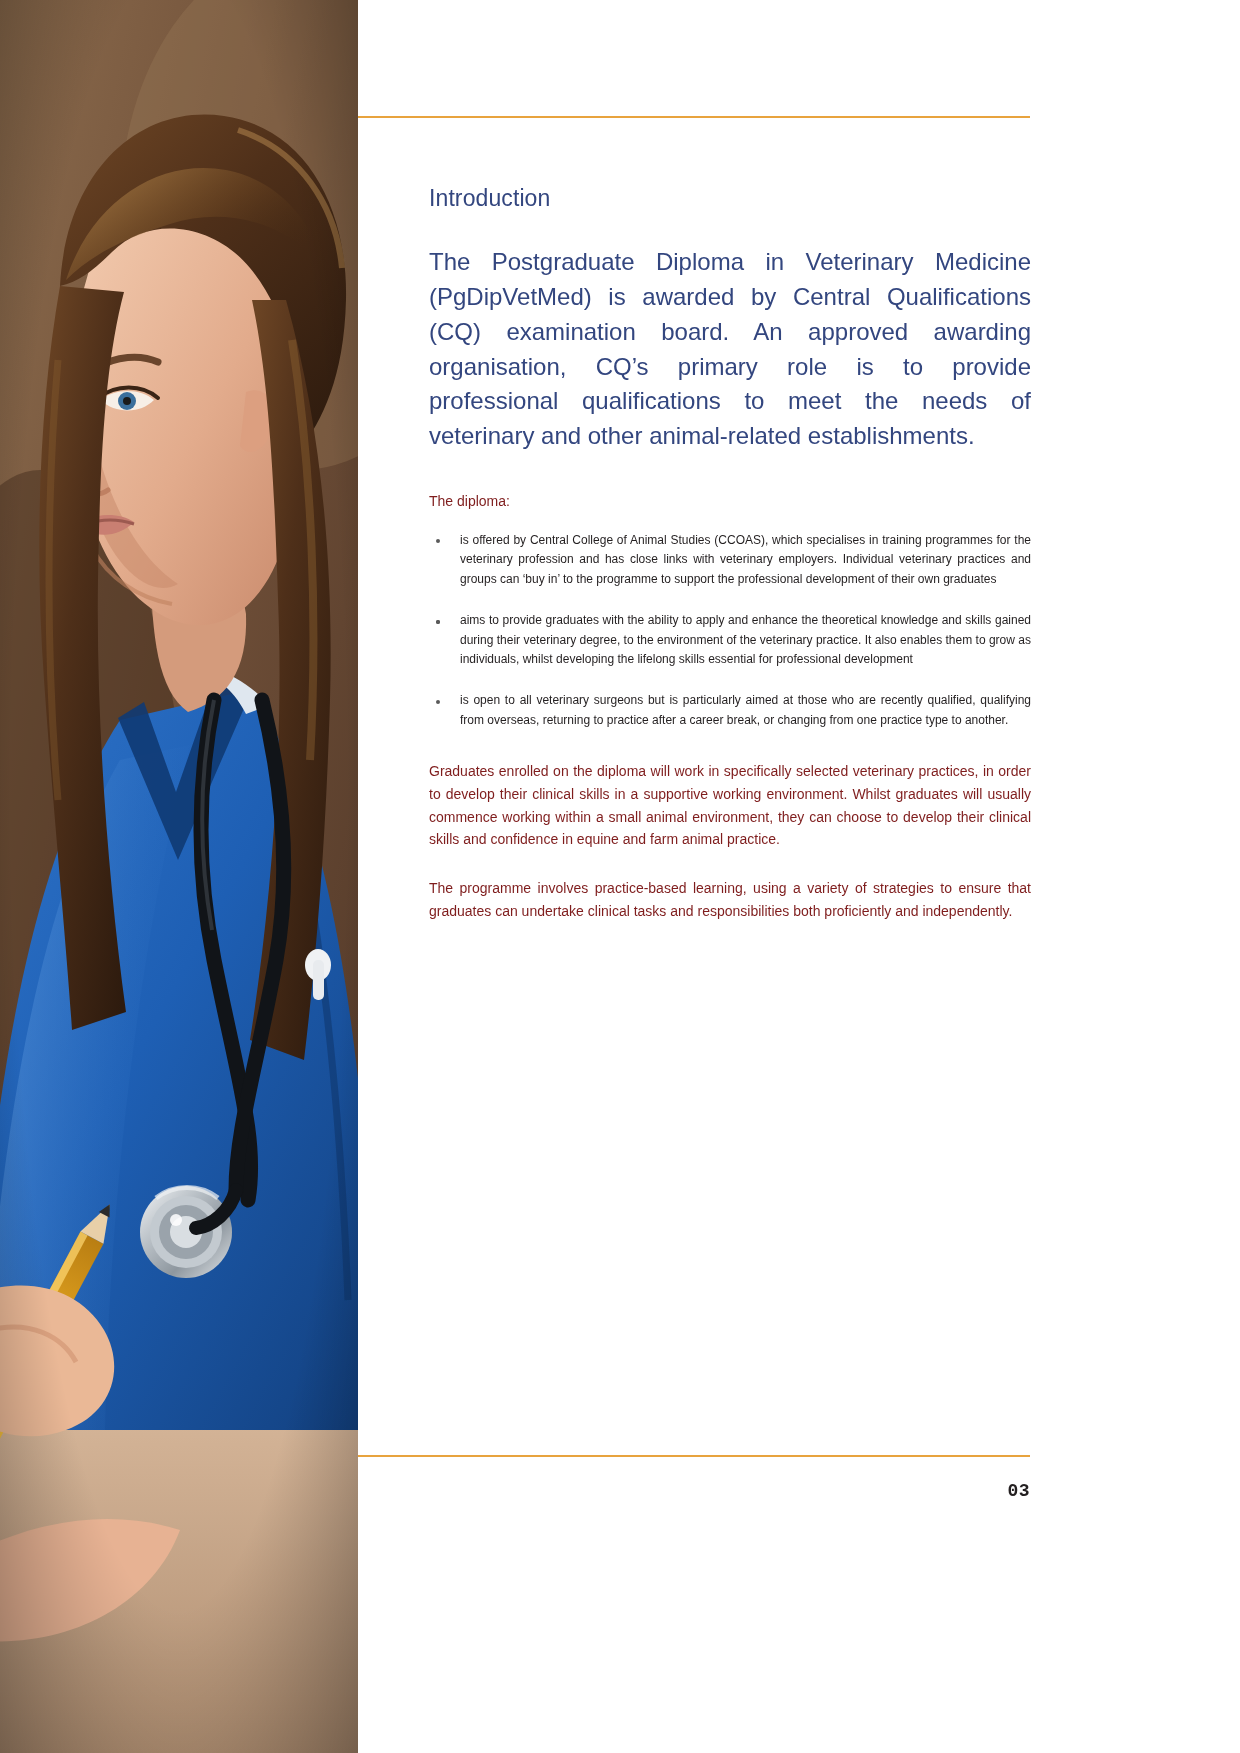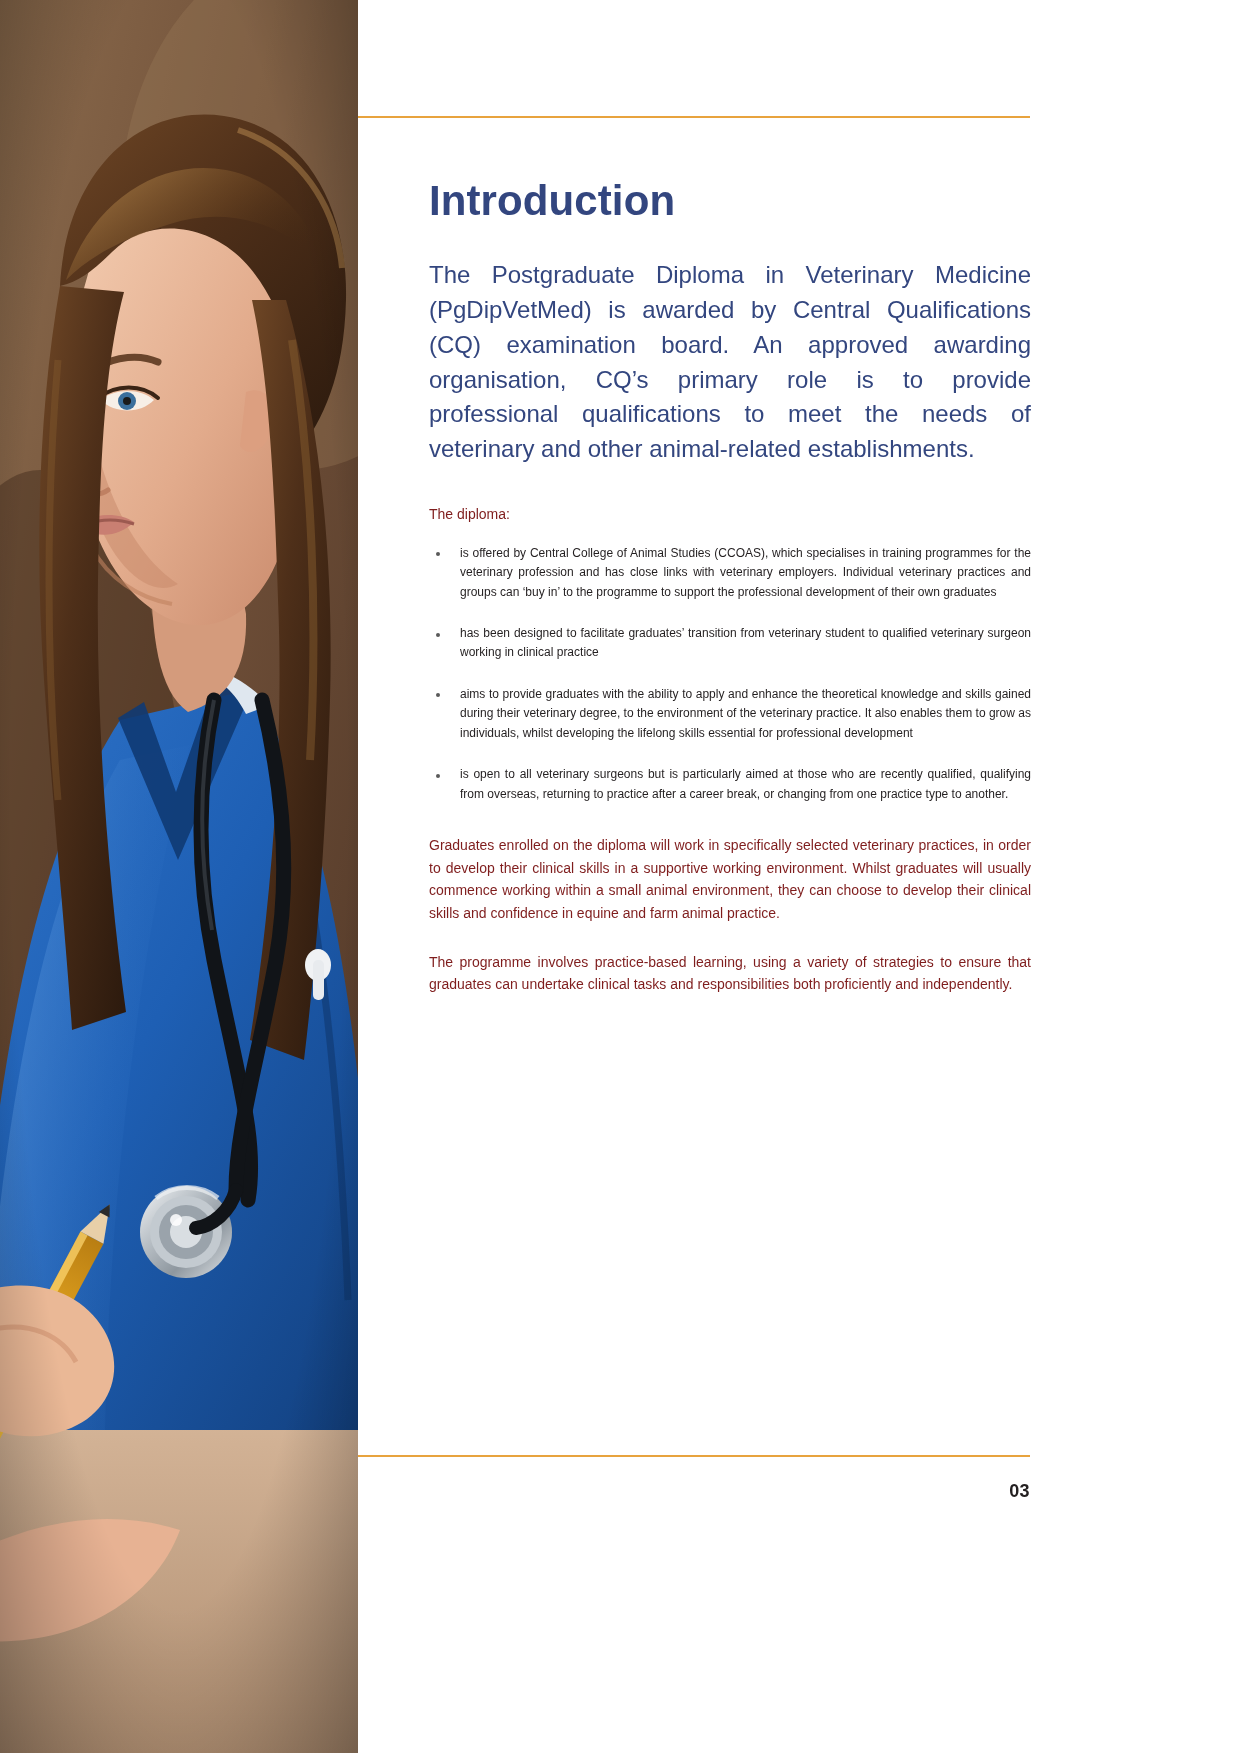--- a/index.html
+++ b/index.html
@@ -27,23 +27,23 @@
     background:#e8a33d;
   }
   .rule.top{top:116px;}
   .rule.bottom{top:1455px;}
 
   .content{
     position:absolute;left:71px;top:178px;width:602px;
   }
 
   h1.page-title{
-    margin:0 0 34px 0;
-    font-size:42px;
-    font-weight:700;
+    margin:8px 0 34px 0;
+    font-size:23px;
+    font-weight:400;
     color:#33467f;
     letter-spacing:.1px;
     line-height:1.1;
   }
 
   p.lede{
     margin:0 0 36px 0;
     font-size:24px;
     line-height:1.45;
     color:#33467f;
@@ -84,20 +84,21 @@
     background:#5a5a5a;
   }
 
   .para-group{margin-top:8px;}
 
   .page-number{
     position:absolute;left:0;top:1481px;width:672px;
     text-align:right;
     font-size:18px;font-weight:bold;color:#231f20;
     letter-spacing:.4px;
+    font-family:Liberation Mono, monospace;
   }
 </style>
 </head>
 <body>
 
 <div class="photo-col">
   <svg viewBox="0 0 358 1753" preserveAspectRatio="xMidYMid slice" aria-hidden="true">
     <defs>
       <linearGradient id="bgWall" x1="0" y1="0" x2="1" y2="1">
         <stop offset="0%" stop-color="#8a6a4c"></stop>
@@ -249,21 +250,20 @@
 
     <p class="body-text lead-in">The diploma:</p>
 
     <ul class="diploma-list">
       <li>
         <span class="bullet"></span>
         <span>is offered by Central College of Animal Studies (CCOAS), which specialises in training programmes for the veterinary profession and has close links with veterinary employers. Individual veterinary practices and groups can ‘buy in’ to the programme to support the professional development of their own graduates</span>
       </li>
       <li>
         <span class="bullet"></span>
-        <span>has been designed to facilitate graduates’ transition from veterinary student to qualified veterinary surgeon working in clinical practice</span>
       </li>
       <li>
         <span class="bullet"></span>
         <span>aims to provide graduates with the ability to apply and enhance the theoretical knowledge and skills gained during their veterinary degree, to the environment of the veterinary practice. It also enables them to grow as individuals, whilst developing the lifelong skills essential for professional development</span>
       </li>
       <li>
         <span class="bullet"></span>
         <span>is open to all veterinary surgeons but is particularly aimed at those who are recently qualified, qualifying from overseas, returning to practice after a career break, or changing from one practice type to another.</span>
       </li>
     </ul>

